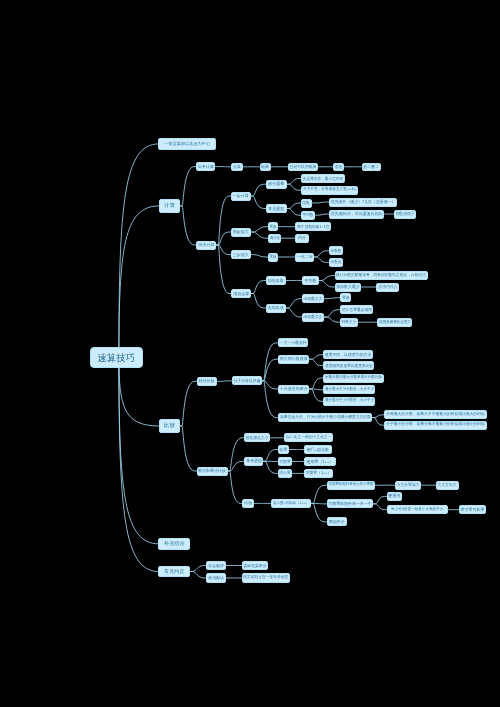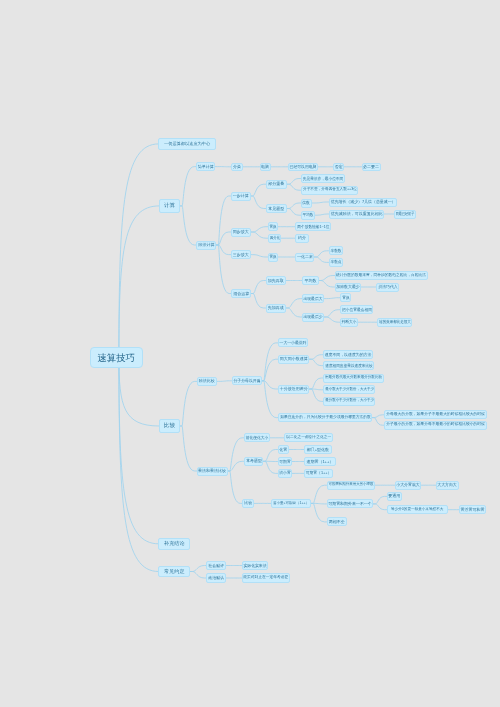--- a/index.html
+++ b/index.html
@@ -1,20 +1,20 @@
 <!DOCTYPE html>
 <html><head>
 <meta charset="utf-8">
 <title>速算技巧</title>
 <style>
  html,body{margin:0;padding:0;background:#fff;}
  body{width:500px;height:707px;overflow:hidden;
       font-family:"Liberation Sans",sans-serif;
       -webkit-font-smoothing:antialiased;}
- #map{position:relative;width:500px;height:707px;background:#e5e5e5;}
+ #map{position:relative;width:500px;height:707px;background:#000000;}
  svg.links{position:absolute;left:0;top:0;width:500px;height:707px;}
  .node{position:absolute;box-sizing:border-box;display:flex;align-items:center;
    justify-content:center;border-radius:2px;background:#cbedfd;
    border:0.4px solid #b2e0f7;color:#2a7096;
    white-space:nowrap;line-height:1;text-align:center;overflow:hidden;}
  .node.root{border-radius:4px;color:#1c5f85;}
  .node > span{display:inline-block;transform-origin:center center;white-space:nowrap;}
 </style>
 </head>
 <body>

